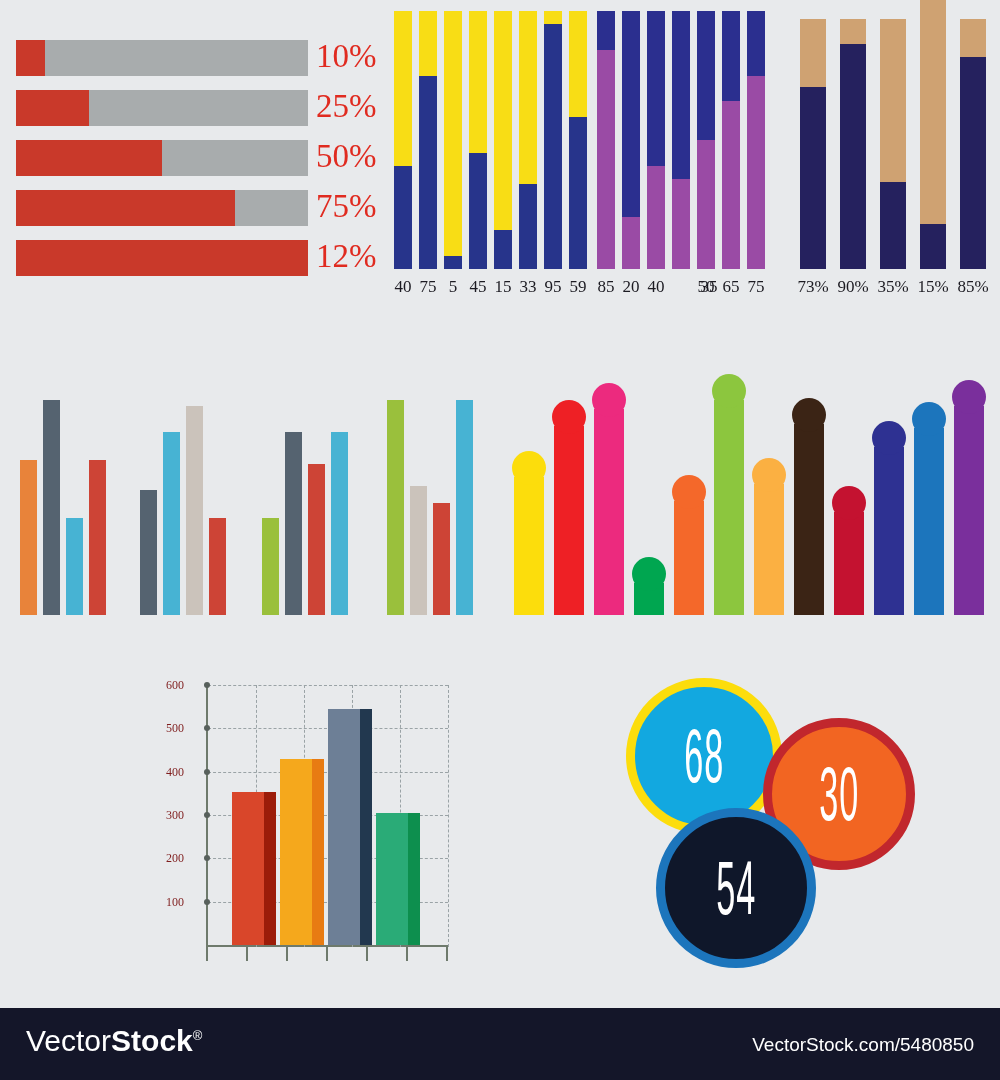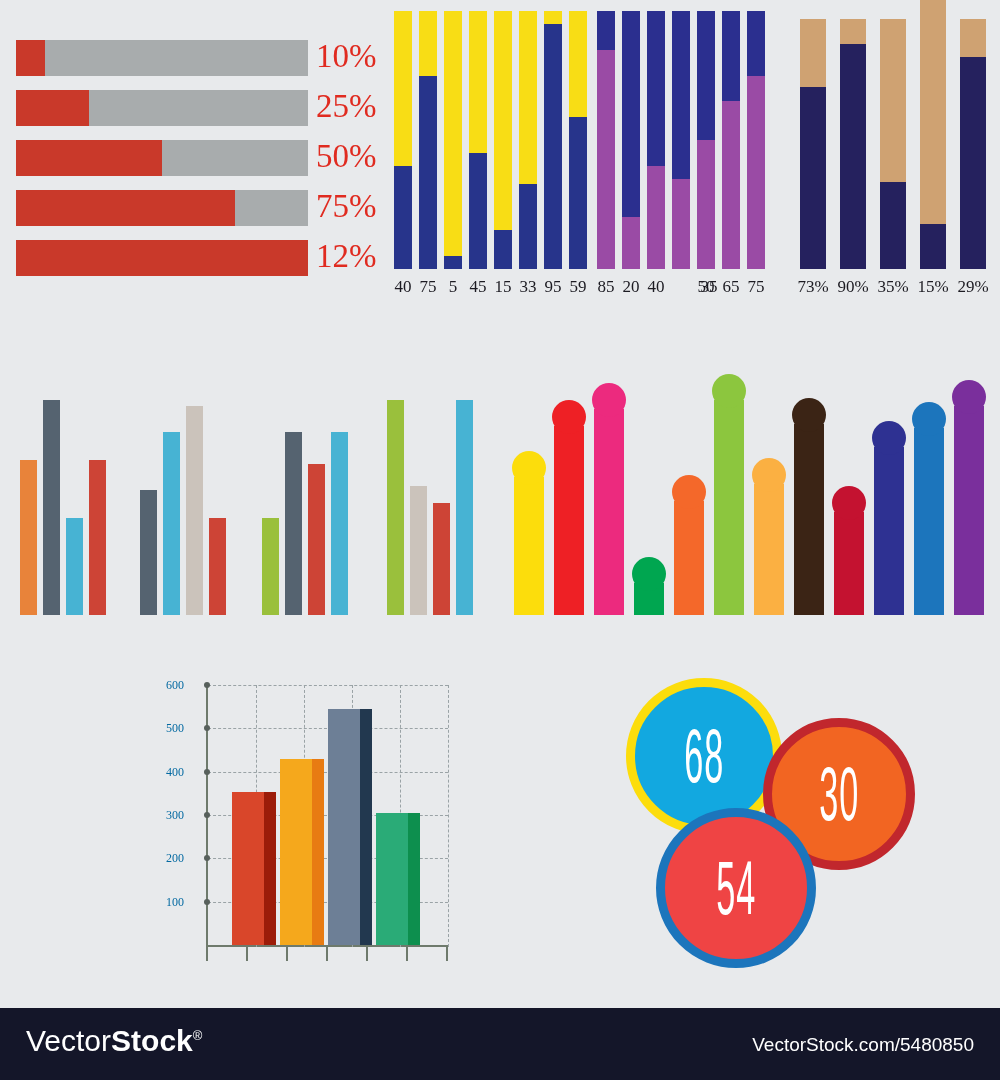--- a/index.html
+++ b/index.html
@@ -38,21 +38,21 @@
   .ldot{position:absolute;width:34px;height:34px;border-radius:50%;}
 
   
   #axis-chart{position:absolute;left:170px;top:675px;width:320px;height:305px;}
   .ac-plot{position:absolute;left:38px;top:10px;width:240px;height:260px;}
   .ac-yaxis{position:absolute;left:36px;top:10px;width:2px;height:262px;background:#6e7a6c;}
   .ac-xaxis{position:absolute;left:36px;top:270px;width:242px;height:2px;background:#6e7a6c;}
   .ac-grid-h{position:absolute;left:0;width:240px;height:0;border-top:1px dashed #9aa3a6;}
   .ac-grid-v{position:absolute;top:0;width:0;height:262px;border-left:1px dashed #9aa3a6;}
   .ac-ylab{position:absolute;right:306px;transform:translateY(-50%);
-     font-size:12px;color:#0369a1;white-space:nowrap;width:40px;text-align:right;}
+     font-size:12px;color:#7f1d1d;white-space:nowrap;width:40px;text-align:right;}
   .ac-ydot{position:absolute;left:34px;width:6px;height:6px;border-radius:50%;background:#57605c;transform:translateY(-50%);}
   .ac-tick{position:absolute;top:272px;width:2px;height:14px;background:#6e7a6c;}
   .ac-bar{position:absolute;bottom:0;}
   .ac-bar-main{position:absolute;left:0;bottom:0;width:100%;height:100%;}
   .ac-bar-side{position:absolute;right:0;bottom:0;width:28%;height:100%;}
 
   
   #circles-section{position:absolute;left:600px;top:660px;width:360px;height:340px;}
   .circ{position:absolute;border-radius:50%;display:flex;align-items:center;justify-content:center;}
   .circ-num{color:#ffffff;font-family:"Liberation Sans", sans-serif;font-weight:400;
@@ -200,21 +200,21 @@
           <div class="scol-label" style="bottom: -28px;">35%</div>
         </div>
         <div class="scol" style="left: 120px; height: 297px; width: 26px;">
           <div class="stk-track" style="background: rgb(207, 162, 114);"></div>
           <div class="stk-fill" style="background: rgb(37, 33, 94); height: 15%;"></div>
           <div class="scol-label" style="bottom: -28px;">15%</div>
         </div>
         <div class="scol" style="left: 160px; height: 250px; width: 26px;">
           <div class="stk-track" style="background: rgb(207, 162, 114);"></div>
           <div class="stk-fill" style="background: rgb(37, 33, 94); height: 85%;"></div>
-          <div class="scol-label" style="bottom: -28px;">29%</div>
+          <div class="scol-label" style="bottom: -28px;">85%</div>
         </div>
       </div>
     </div>
 
   <div id="groups-section">
       <div style="position: absolute; left: 20px; bottom: 0px; height: 215px; width: 100px;">
         <div class="gbar" style="left: 0px; height: 155px; background: rgb(232, 131, 58);"></div>
         <div class="gbar" style="left: 23px; height: 215px; background: rgb(85, 99, 112);"></div>
         <div class="gbar" style="left: 46px; height: 97px; background: rgb(71, 179, 211);"></div>
         <div class="gbar" style="left: 69px; height: 155px; background: rgb(205, 68, 54);"></div>
@@ -319,21 +319,21 @@
       <div class="ac-tick" style="left: 276px;"></div>
     </div>
 
   <div id="circles-section">
       <div class="circ" style="left: 26px; top: 18px; width: 156px; height: 156px; background: rgb(18, 168, 224); border: 9px solid rgb(252, 221, 12); box-sizing: border-box; z-index: 1;">
         <div class="circ-num" style="font-size: 76px; line-height: 76px;">68</div>
       </div>
       <div class="circ" style="left: 163px; top: 58px; width: 152px; height: 152px; background: rgb(242, 101, 34); border: 9px solid rgb(193, 39, 45); box-sizing: border-box; z-index: 2;">
         <div class="circ-num" style="font-size: 76px; line-height: 76px;">30</div>
       </div>
-      <div class="circ" style="left: 56px; top: 148px; width: 160px; height: 160px; background: #ef4444; border: 9px solid rgb(28, 117, 188); box-sizing: border-box; z-index: 3;">
+      <div class="circ" style="left: 56px; top: 148px; width: 160px; height: 160px; background: #0f172a; border: 9px solid rgb(28, 117, 188); box-sizing: border-box; z-index: 3;">
         <div class="circ-num" style="font-size: 76px; line-height: 76px;">54</div>
       </div>
     </div>
 
   <div id="footer">
     <div class="fl"><span>Vector</span><b>Stock</b><sup>®</sup></div>
     <div class="fr">VectorStock.com/5480850</div>
   </div>
 
 </div>

